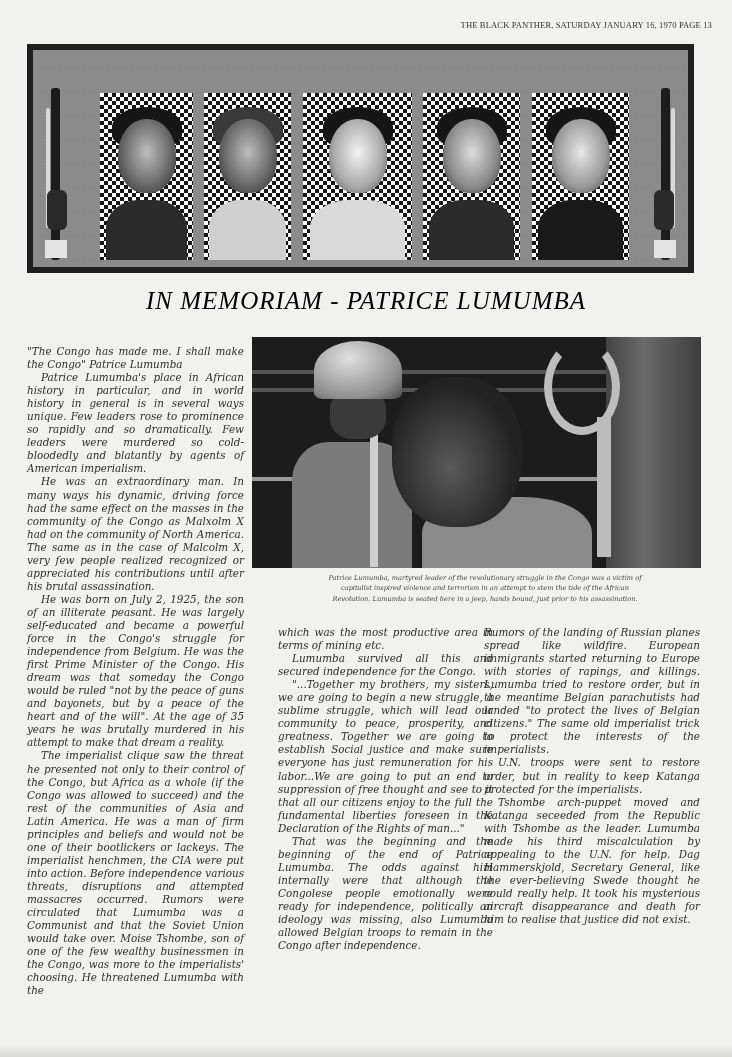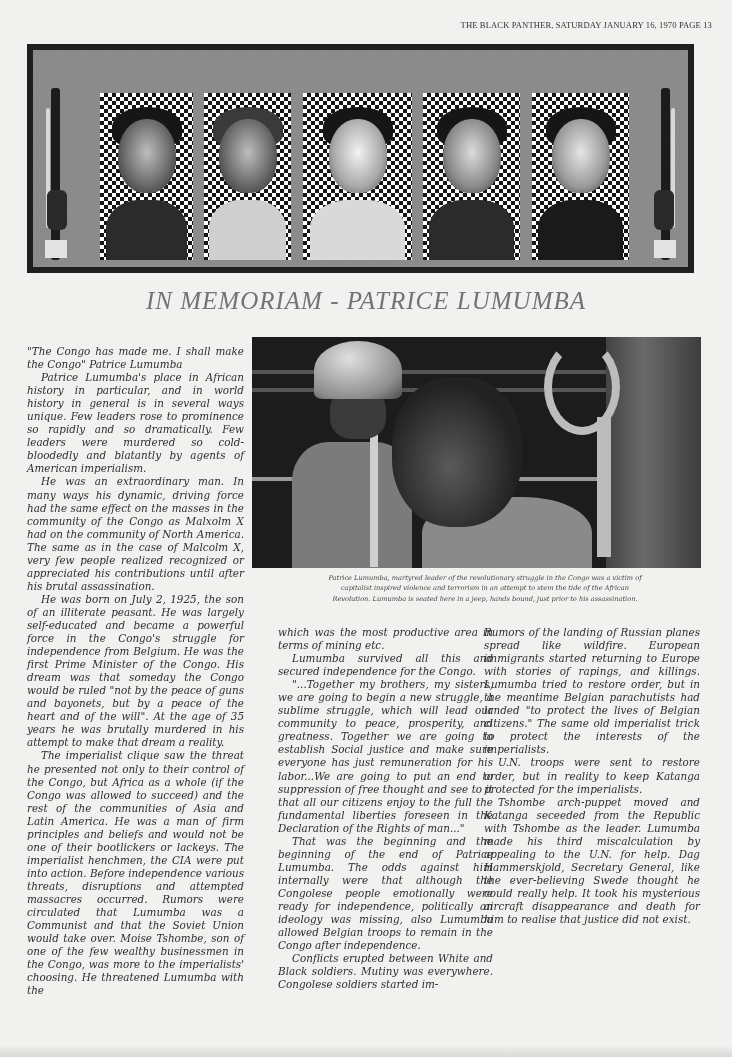--- a/index.html
+++ b/index.html
@@ -66,21 +66,21 @@
       position: absolute; top: 38px; width: 26px; height: 172px;
     }
     .rifle .stock { position: absolute; left: 8px; top: 0; width: 9px; height: 172px; background: #1c1c1c; border-radius: 3px; }
     .rifle .sling { position: absolute; left: 3px; top: 20px; width: 4px; height: 120px; background: #d8d8d8; border-radius: 3px; }
     .rifle .grip { position: absolute; left: 4px; bottom: 30px; width: 20px; height: 40px; background: #2a2a2a; border-radius: 6px; }
     .rifle .hand { position: absolute; left: 2px; bottom: 2px; width: 22px; height: 18px; background: #e3e3e3; }
 
     .headline {
       position: absolute; top: 287px; left: 0; width: 732px; text-align: center;
       font-family: "Liberation Serif", serif; font-style: italic;
-      font-size: 25px; letter-spacing: 1px; color: #737373;
+      font-size: 25px; letter-spacing: 1px; color: #000000;
     }
 
     .col {
       position: absolute; font-style: italic;
       font-family: "DejaVu Serif", serif;
       font-size: 10.4px; line-height: 13.05px; color: #2e2e2e;
       text-align: justify;
     }
     .col p { margin: 0; text-indent: 14px; }
     .col p.noindent { text-indent: 0; }
@@ -188,21 +188,20 @@
   <p>He was an extraordinary man. In many ways his dynamic, driving force had the same effect on the masses in the community of the Congo as Malxolm X had on the community of North America. The same as in the case of Malcolm X, very few people realized recognized or appreciated his contributions until after his brutal assassination.</p>
   <p>He was born on July 2, 1925, the son of an illiterate peasant. He was largely self-educated and became a powerful force in the Congo's struggle for independence from Belgium. He was the first Prime Minister of the Congo. His dream was that someday the Congo would be ruled "not by the peace of guns and bayonets, but by a peace of the heart and of the will". At the age of 35 years he was brutally murdered in his attempt to make that dream a reality.</p>
   <p>The imperialist clique saw the threat he presented not only to their control of the Congo, but Africa as a whole (if the Congo was allowed to succeed) and the rest of the communities of Asia and Latin America. He was a man of firm principles and beliefs and would not be one of their bootlickers or lackeys. The imperialist henchmen, the CIA were put into action. Before independence various threats, disruptions and attempted massacres occurred. Rumors were circulated that Lumumba was a Communist and that the Soviet Union would take over. Moise Tshombe, son of one of the few wealthy businessmen in the Congo, was more to the imperialists' choosing. He threatened Lumumba with the</p>
 </div>
 
 <div class="col col2">
   <p class="noindent">which was the most productive area in terms of mining etc.</p>
   <p>Lumumba survived all this and secured independence for the Congo.</p>
   <p>"...Together my brothers, my sisters, we are going to begin a new struggle, a sublime struggle, which will lead our community to peace, prosperity, and greatness. Together we are going to establish Social justice and make sure everyone has just remuneration for his labor...We are going to put an end to suppression of free thought and see to it that all our citizens enjoy to the full the fundamental liberties foreseen in the Declaration of the Rights of man..."</p>
   <p>That was the beginning and the beginning of the end of Patrice Lumumba. The odds against him internally were that although the Congolese people emotionally were ready for independence, politically an ideology was missing, also Lumumba allowed Belgian troops to remain in the Congo after independence.</p>
-  <p>Conflicts erupted between White and Black soldiers. Mutiny was everywhere. Congolese soldiers started im-</p>
 </div>
 
 <div class="col col3">
   <p class="noindent">Rumors of the landing of Russian planes spread like wildfire. European immigrants started returning to Europe with stories of rapings, and killings. Lumumba tried to restore order, but in the meantime Belgian parachutists had landed "to protect the lives of Belgian citizens." The same old imperialist trick to protect the interests of the imperialists.</p>
   <p>U.N. troops were sent to restore order, but in reality to keep Katanga protected for the imperialists.</p>
   <p>Tshombe arch-puppet moved and Katanga seceeded from the Republic with Tshombe as the leader. Lumumba made his third miscalculation by appealing to the U.N. for help. Dag Hammerskjold, Secretary General, like the ever-believing Swede thought he could really help. It took his mysterious aircraft disappearance and death for him to realise that justice did not exist.</p>
 </div>
 
 <div class="bottom-shadow"></div>
 

